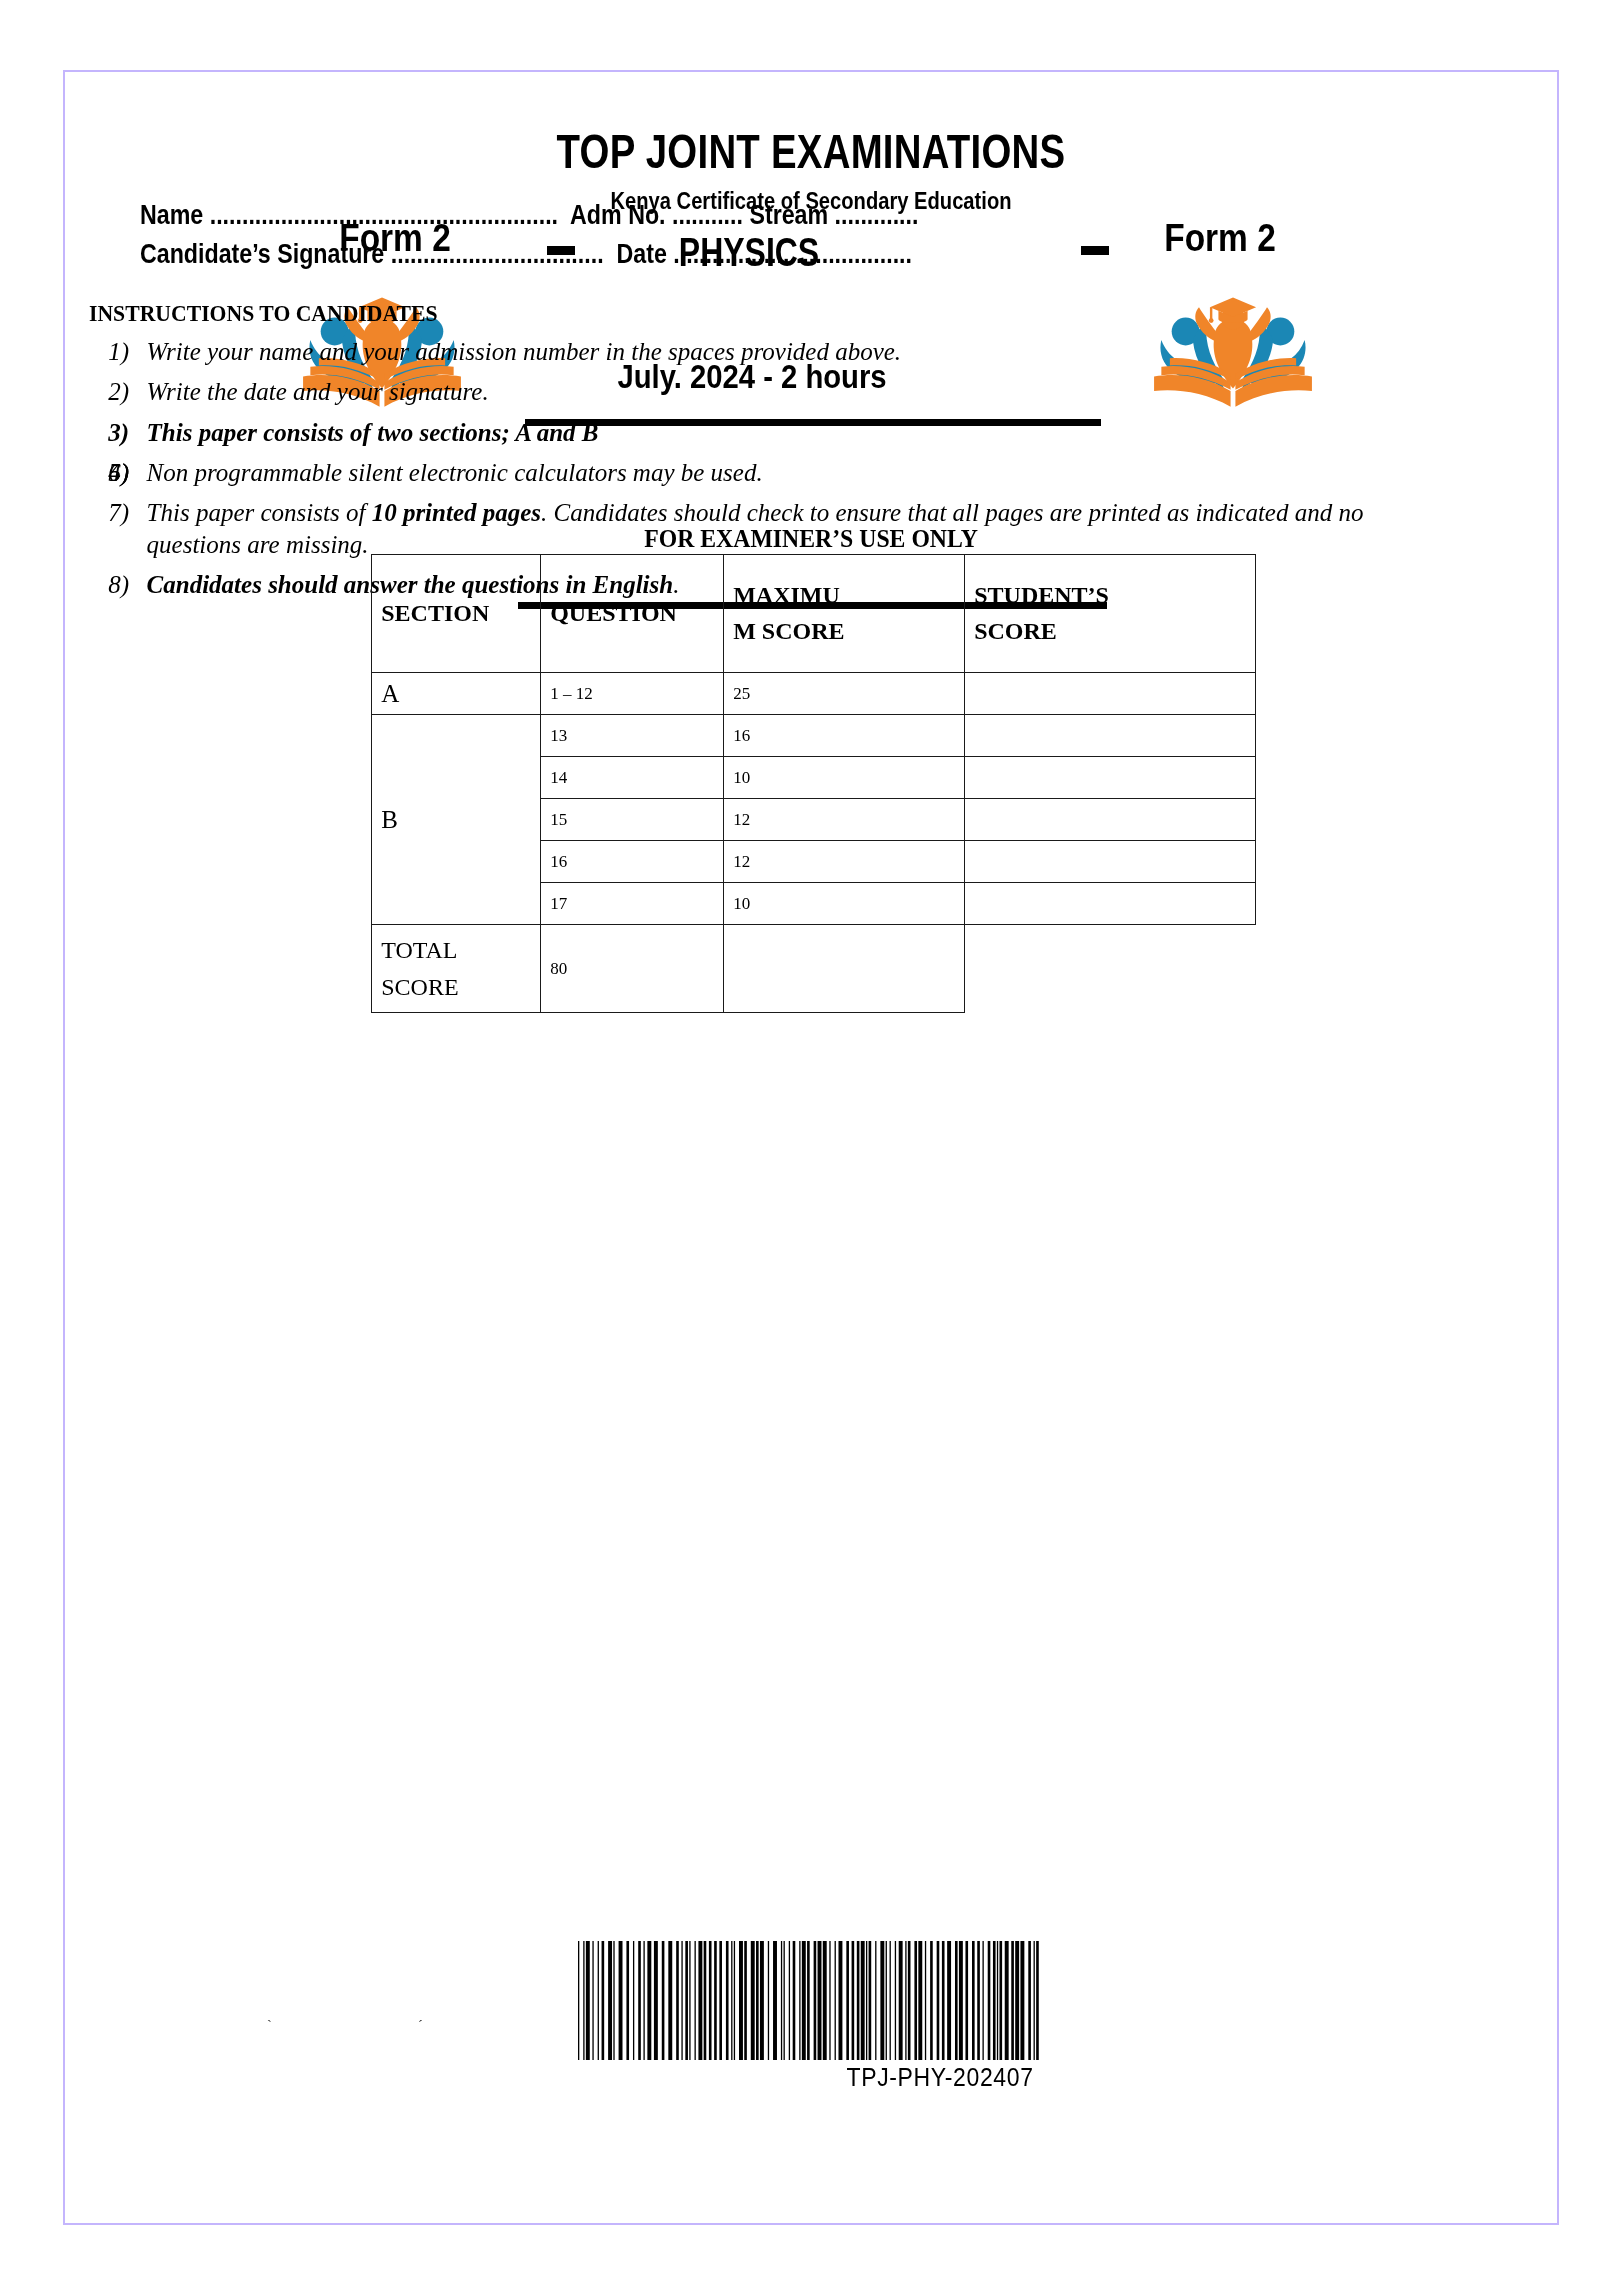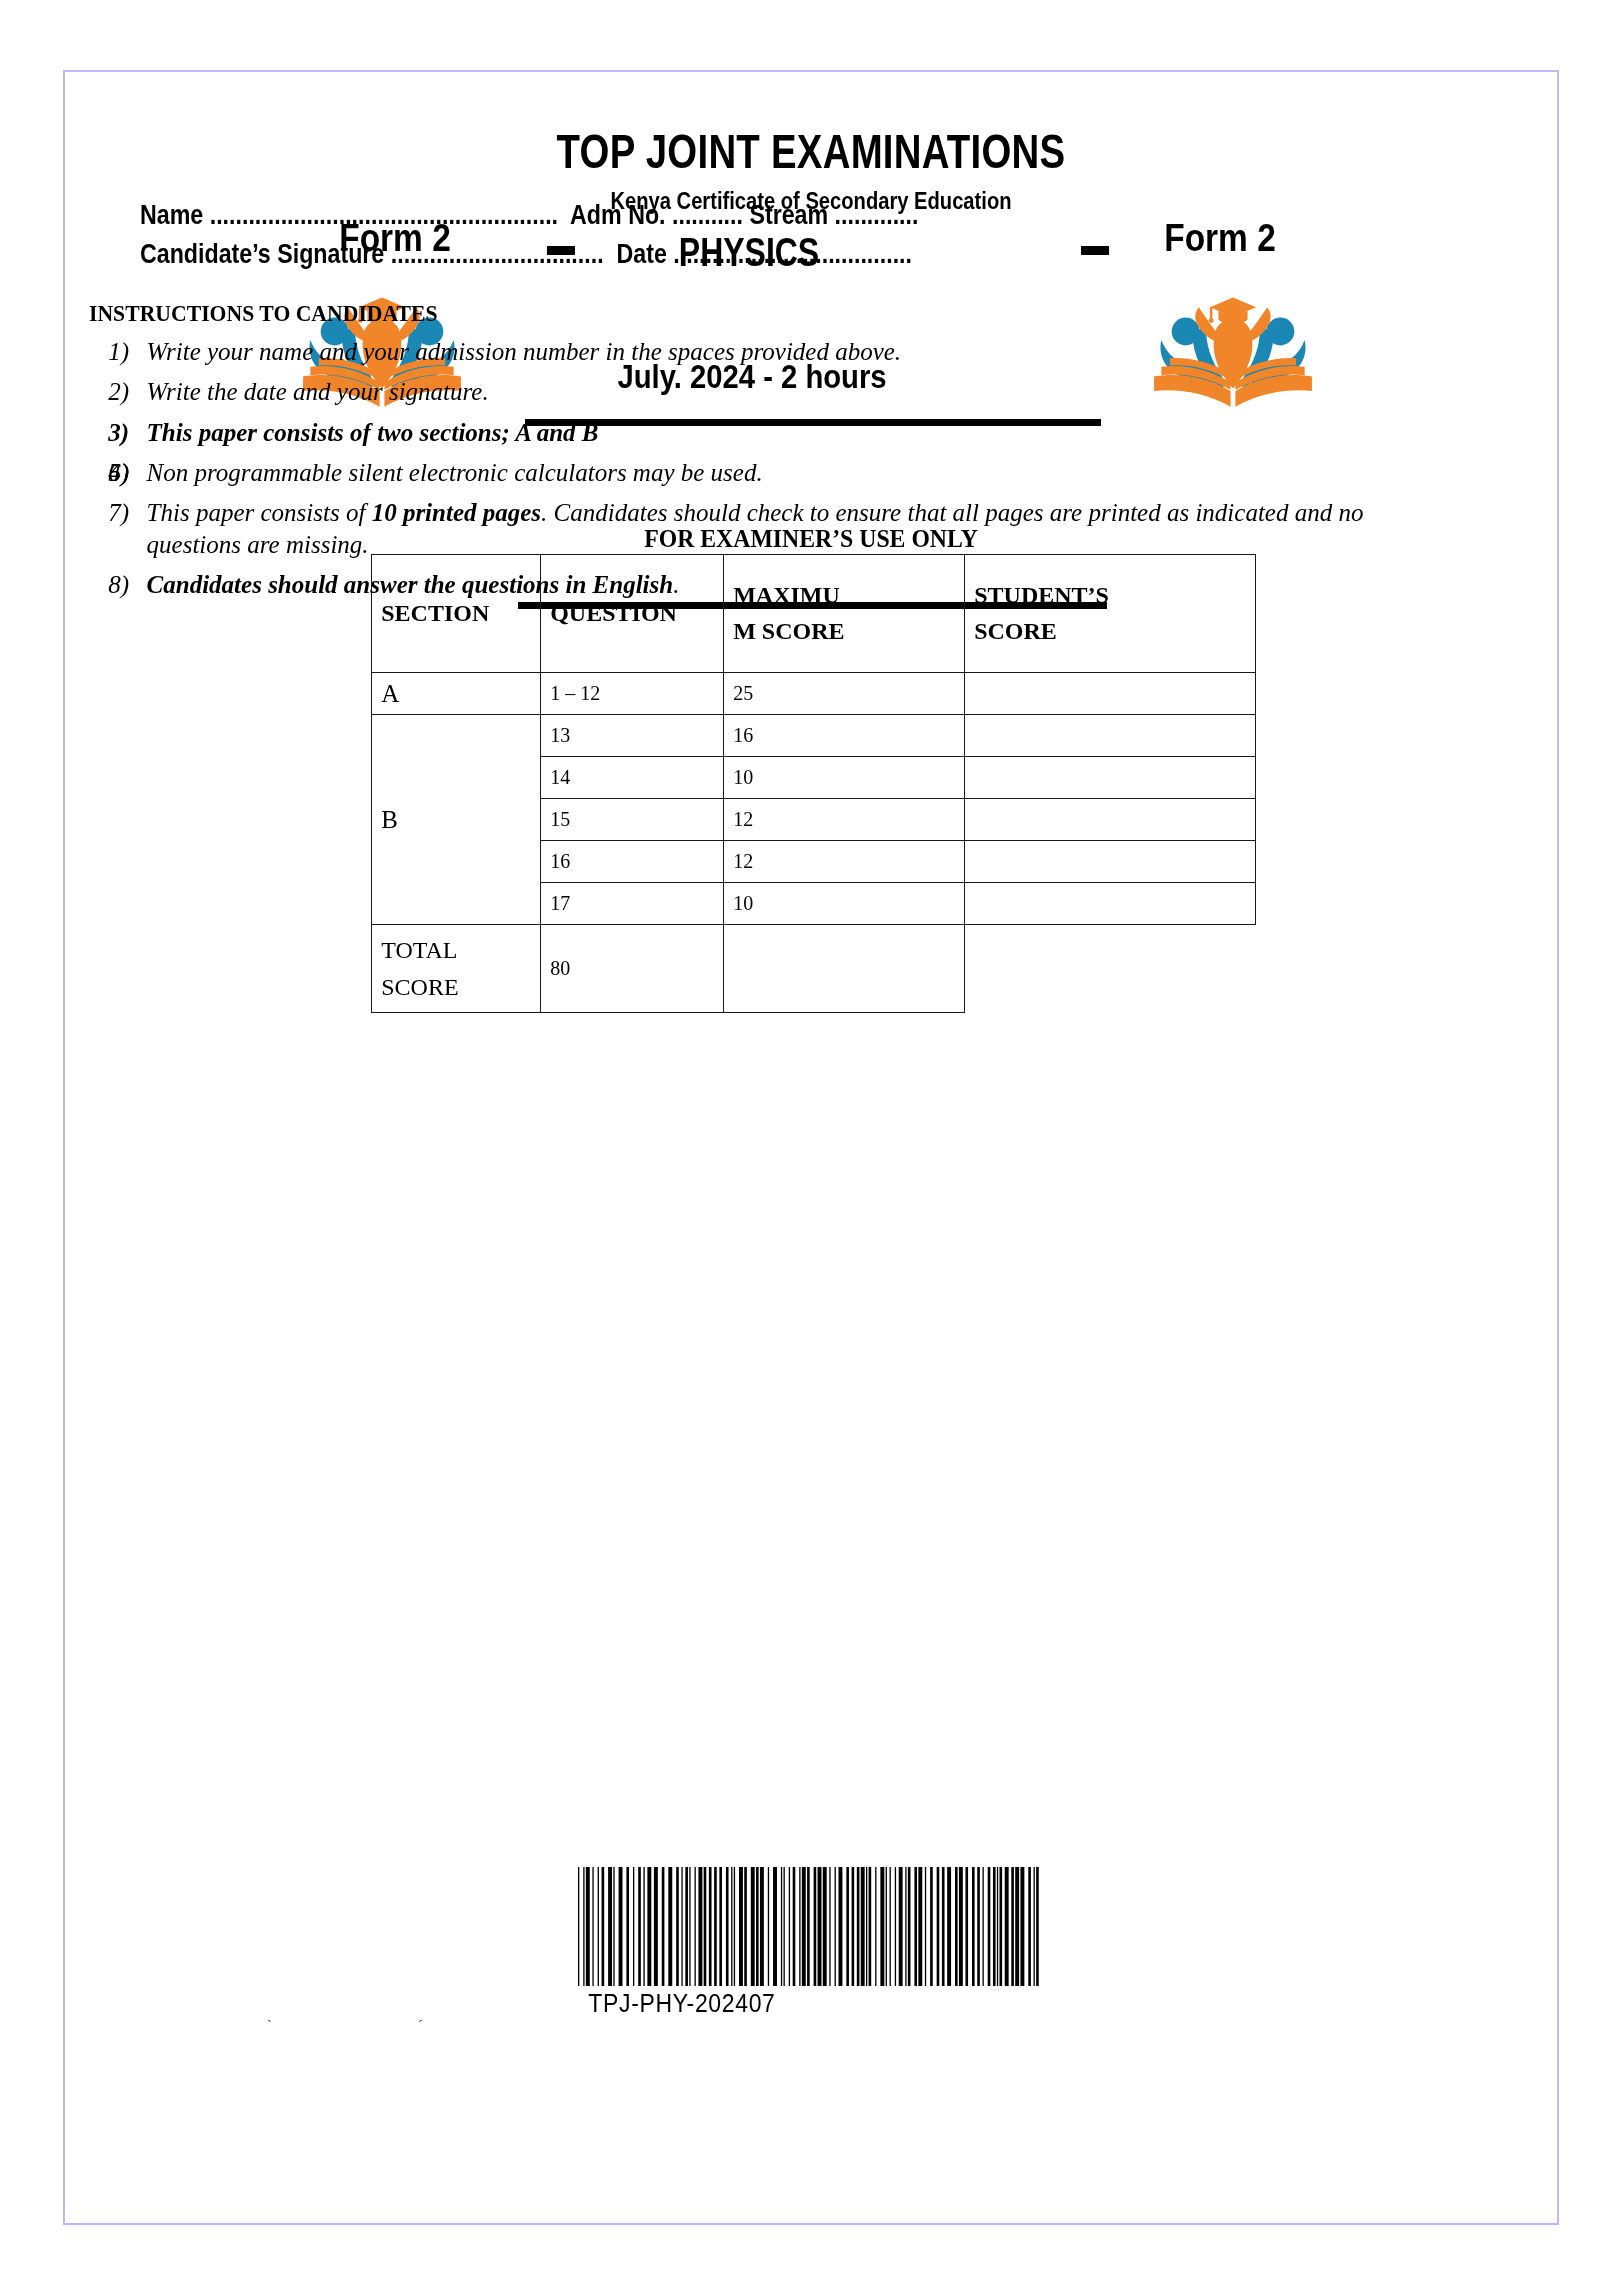--- a/index.html
+++ b/index.html
@@ -194,21 +194,21 @@
     left: 306px;
     top: 482px;
     width: 883px;
     border-collapse: collapse;
     table-layout: fixed;
   }
   #examiner-table td {
     border: 1.3px solid #1a1a1a;
     padding: 6.5px 9.2px;
     font-family: "Liberation Serif", serif;
-    font-size: 20px;
+    font-size: 17px;
     color: #000;
     vertical-align: middle;
     height: 42px;
     box-sizing: border-box;
   }
   #examiner-table td.hd {
     font-weight: bold;
     font-size: 24px;
     line-height: 1.48;
     height: 118px;
@@ -227,23 +227,23 @@
   #examiner-table td.blank { }
   .col-section { width: 169px; }
   .col-question { width: 183px; }
   .col-max { width: 241px; }
   .col-student { width: 291px; }
 
   
   #barcode-block {
     position: absolute;
     left: 504px;
-    top: 1795px;
+    top: 1869px;
     width: 484px;
-    text-align: left;
+    text-align: right;
   }
   #barcode-bars {
     height: 119px;
     width: 466px;
     margin: 0 auto;
     display: block;
   }
   #barcode-text {
     margin-top: 2.6px;
     font-family: "Liberation Sans", sans-serif;

